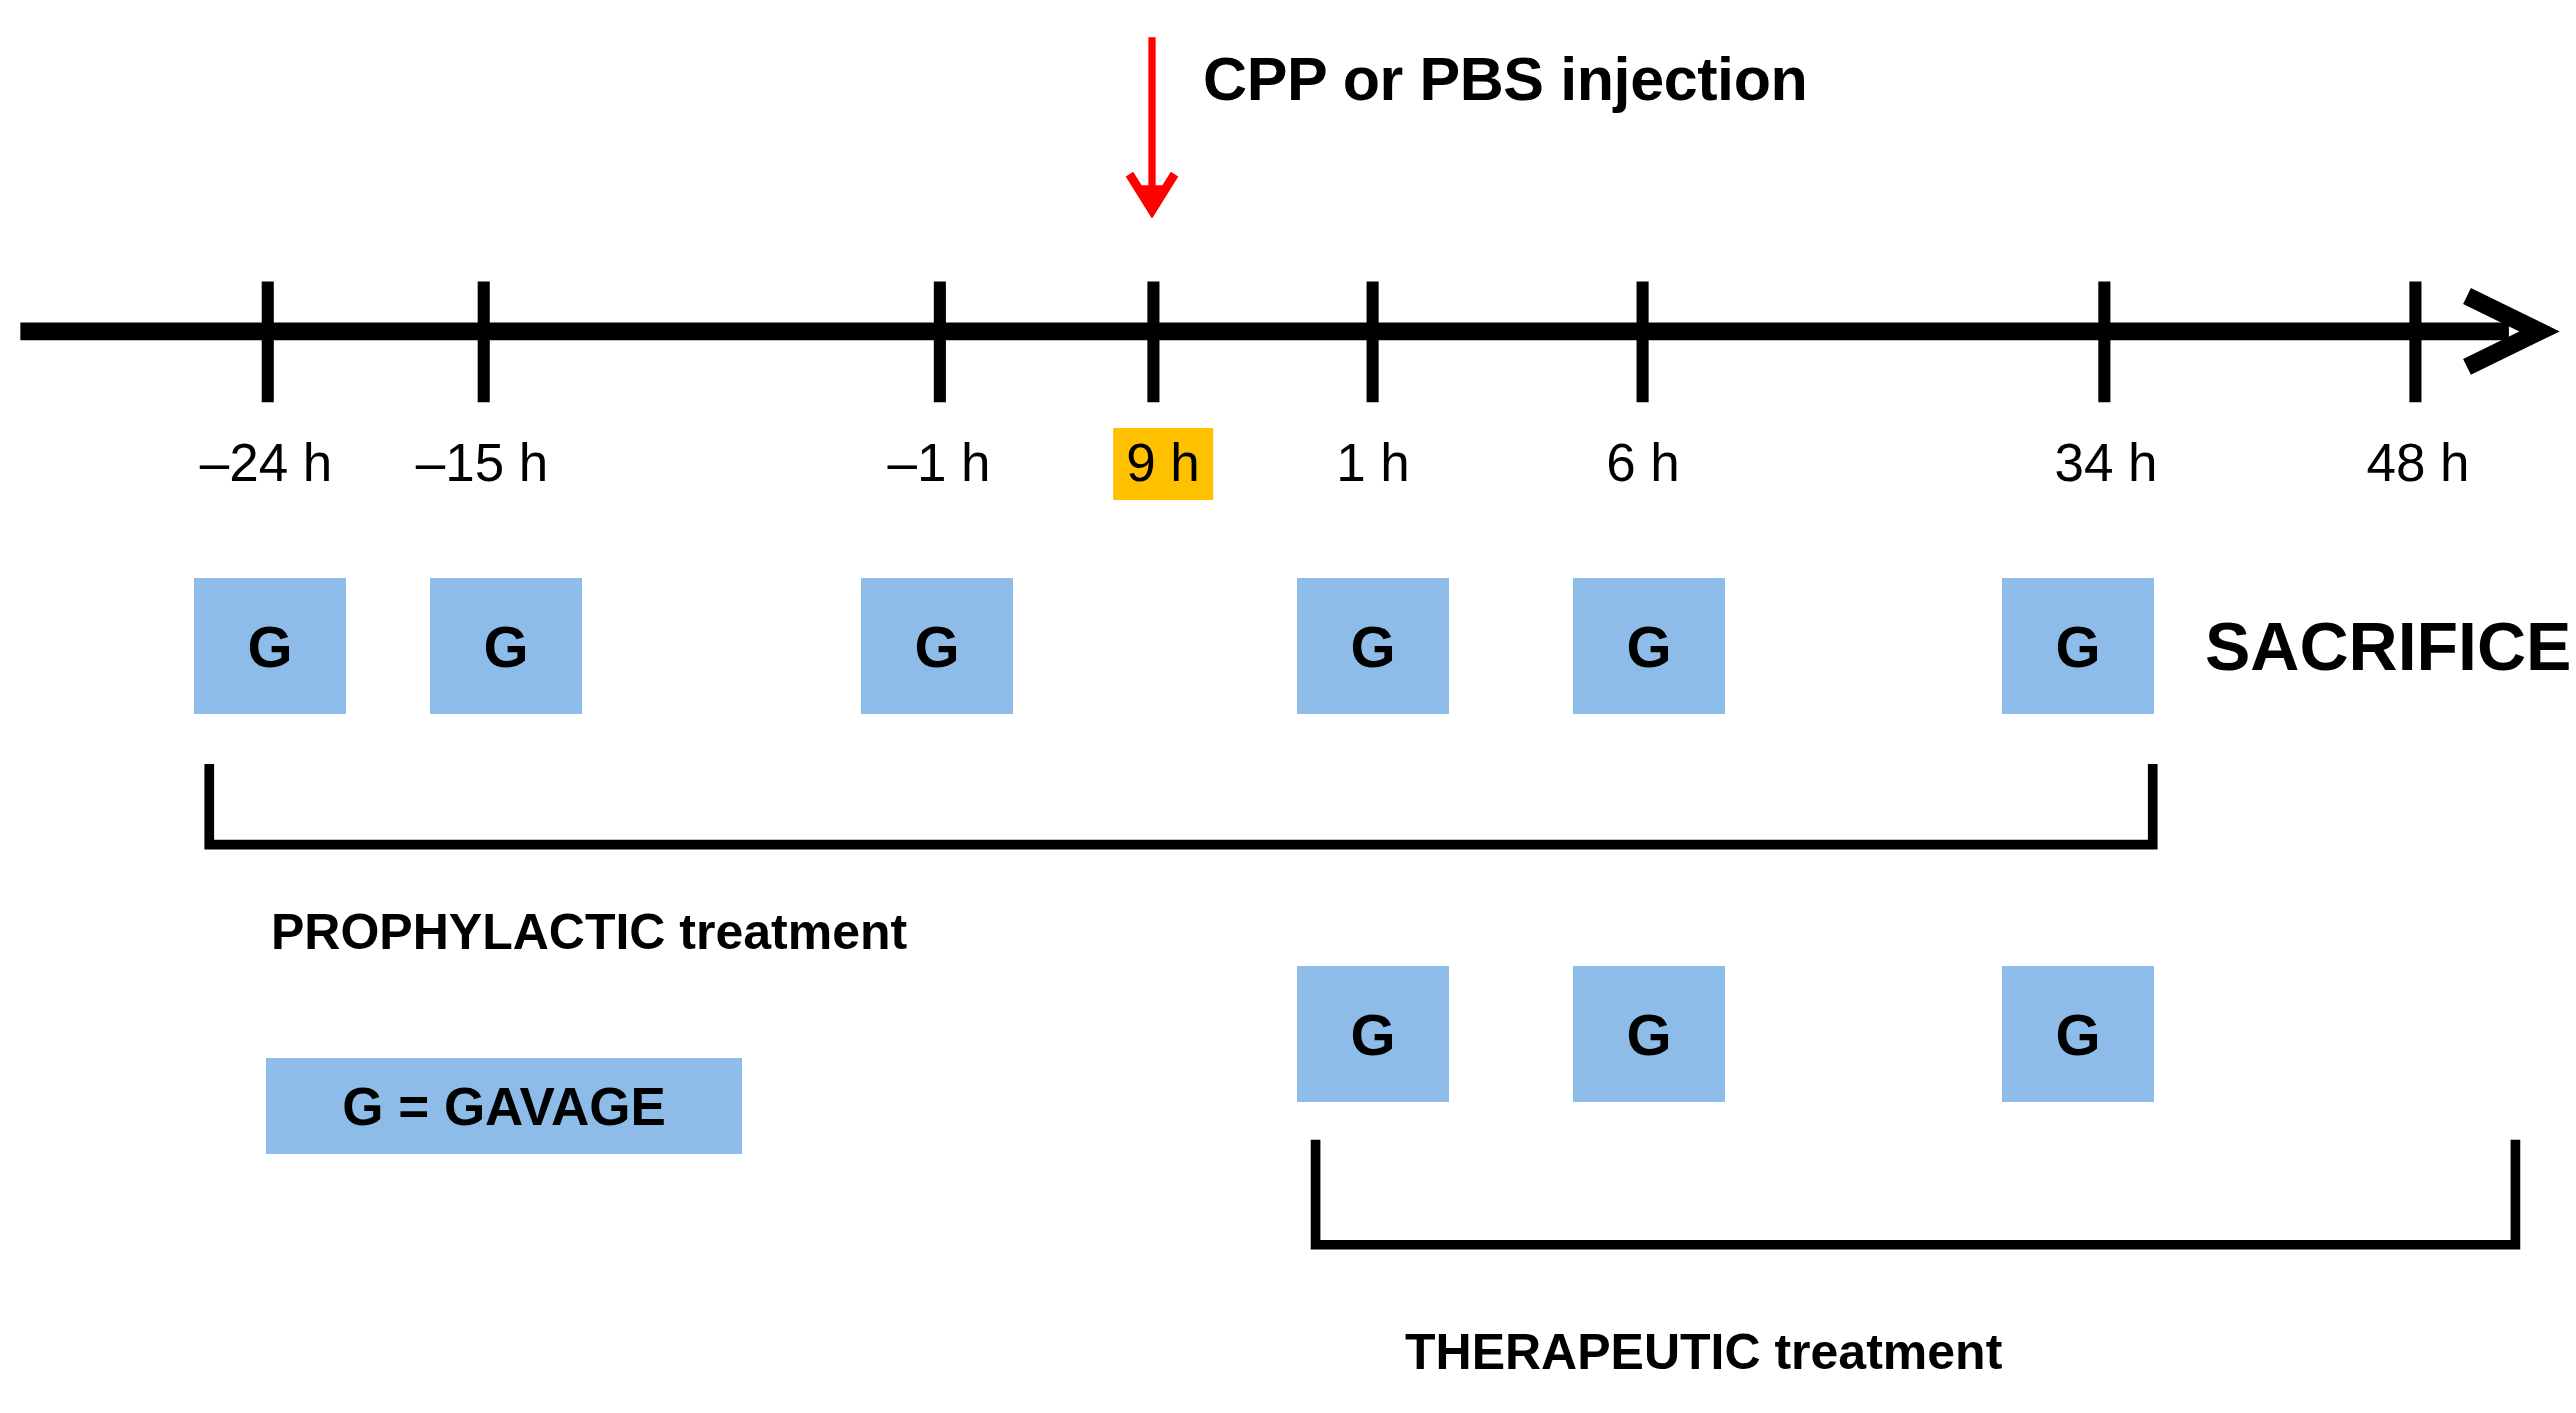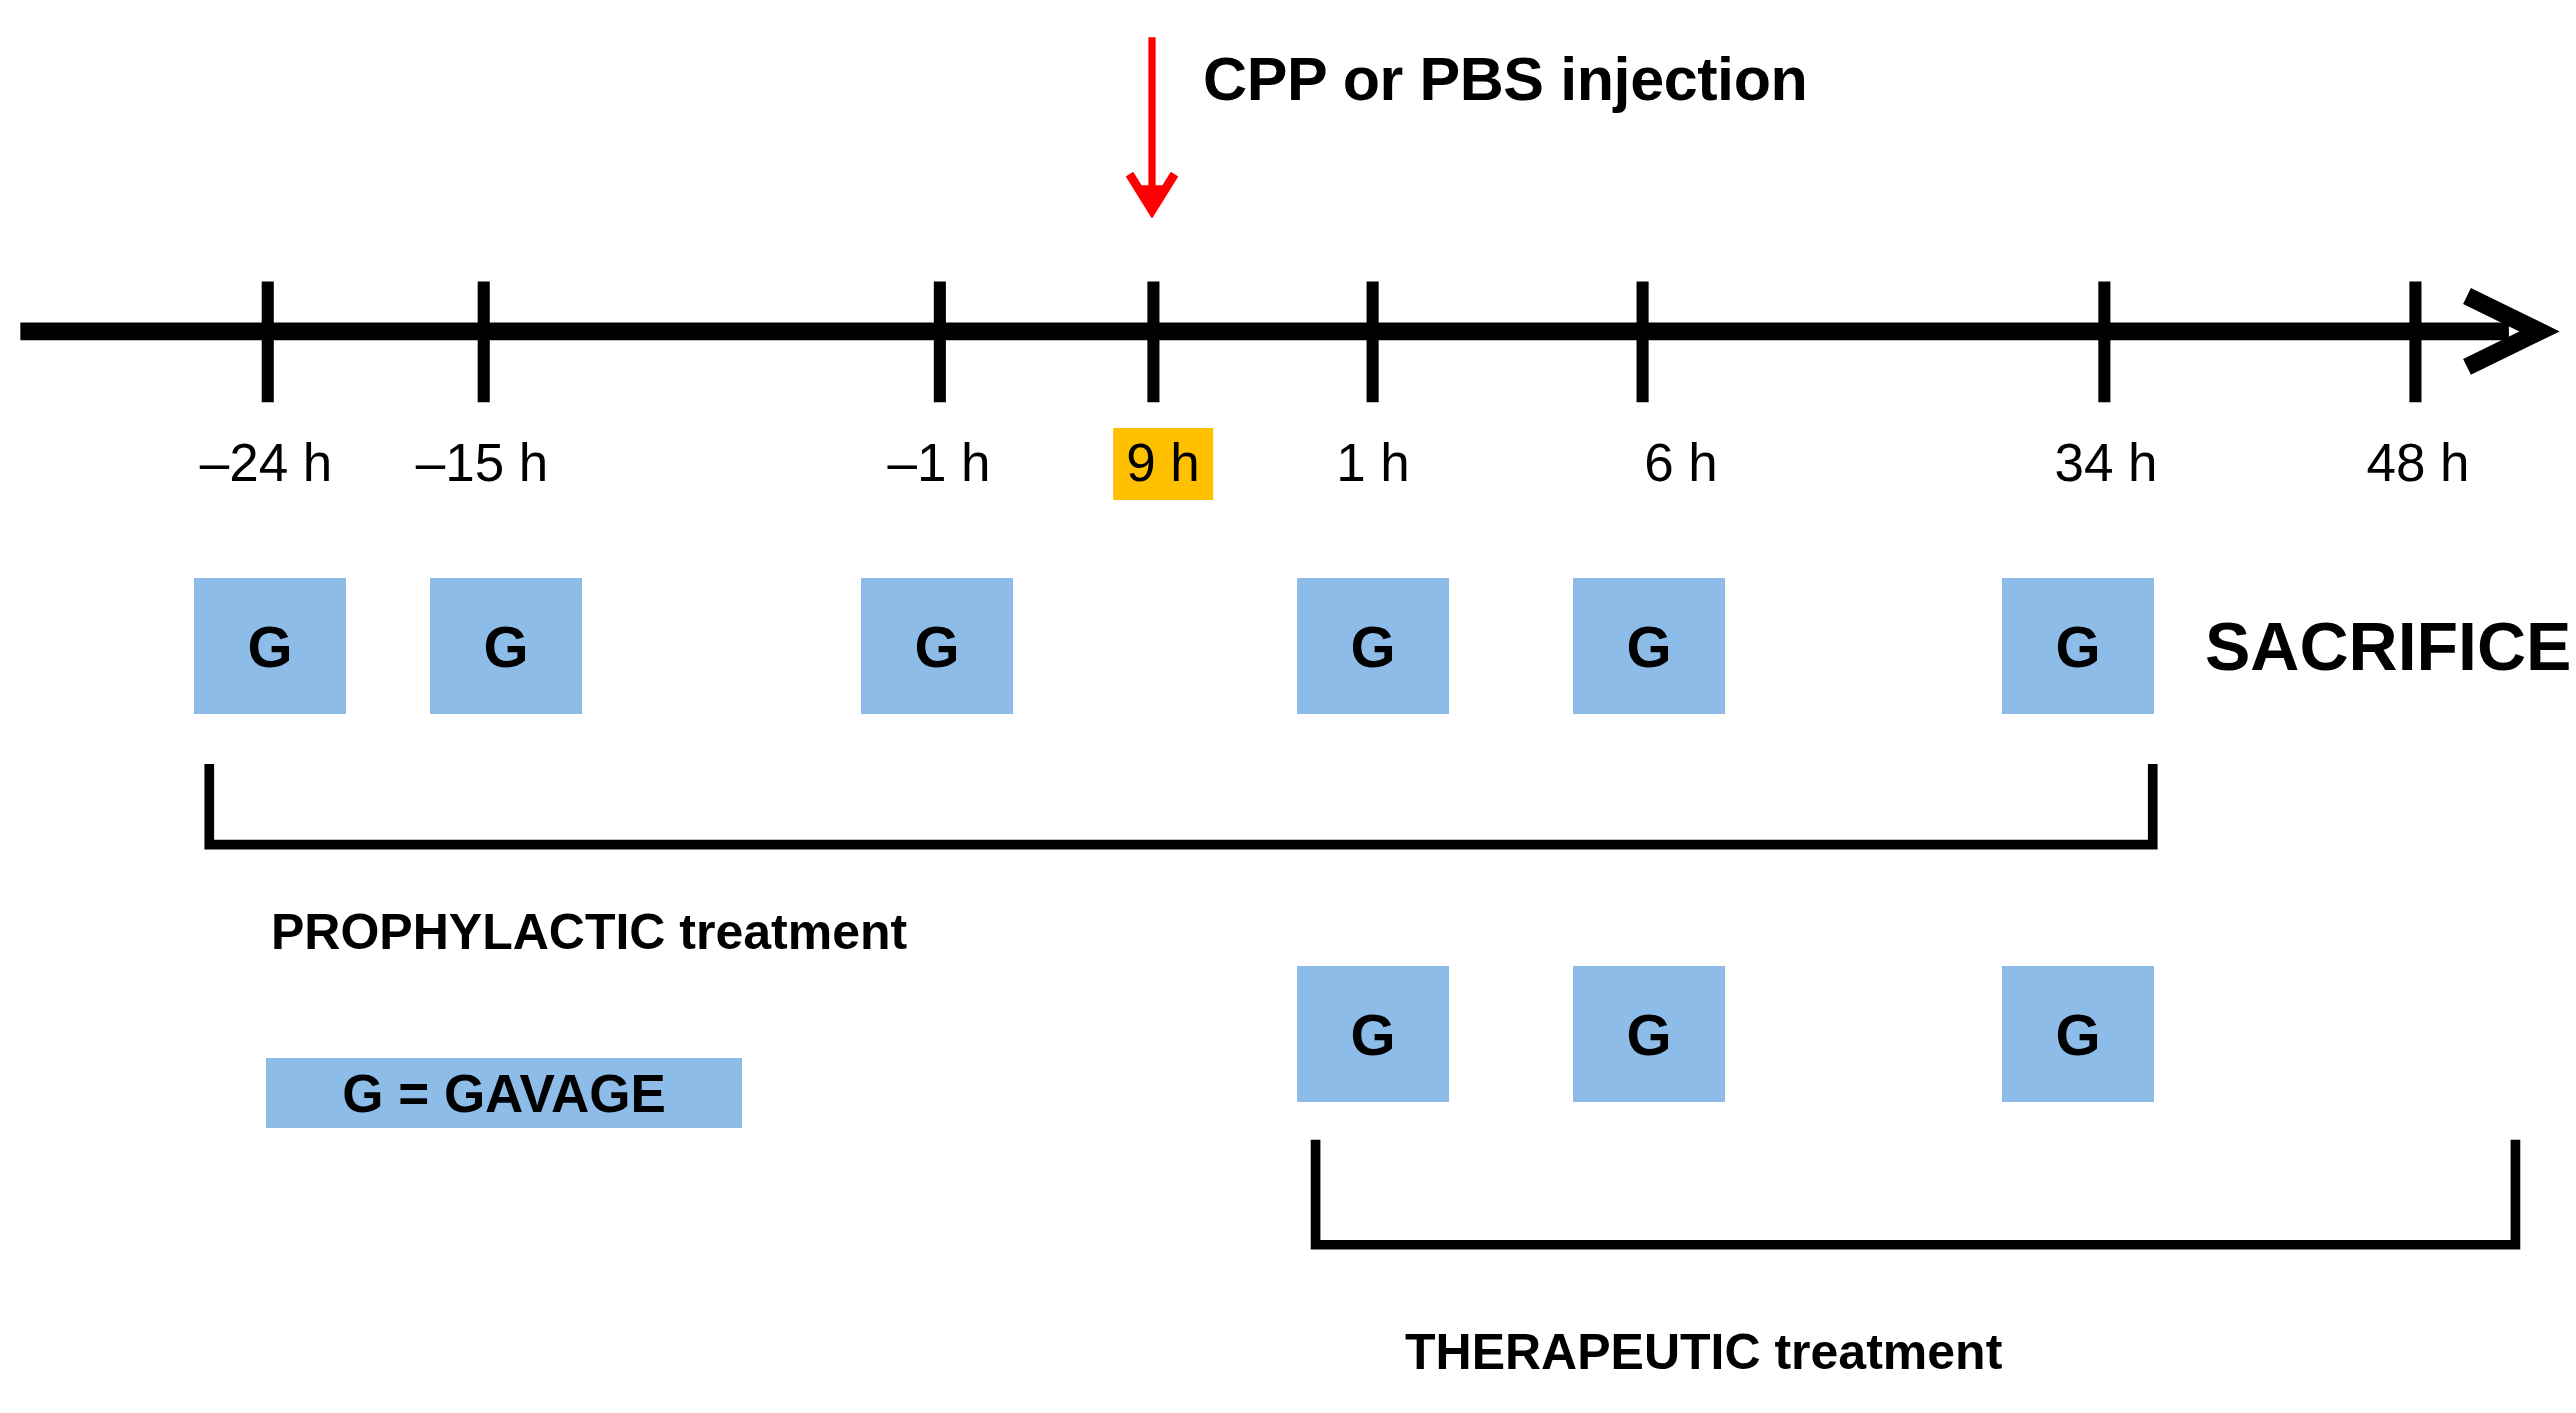--- a/index.html
+++ b/index.html
@@ -116,21 +116,21 @@
     font-weight: bold;
     color: #000000;
     white-space: nowrap;
   }
 
   
   #legend-gavage {
     left: 266px;
     top: 1058px;
     width: 476px;
-    height: 70px;
+    height: 96px;
     display: flex;
     align-items: center;
     justify-content: center;
     font-size: 53px;
     font-weight: bold;
     color: #000000;
     white-space: nowrap;
   }
 </style>
 </head>
@@ -160,21 +160,21 @@
     <line x1="2035" y1="8" x2="2035" y2="158" stroke="#000000" stroke-width="15"></line>
     <line x1="2608" y1="8" x2="2608" y2="158" stroke="#000000" stroke-width="15"></line>
     <line x1="2994" y1="8" x2="2994" y2="158" stroke="#000000" stroke-width="15"></line>
   </svg>
 
   <div class="abs tick-label" style="left:266px;">–24 h</div>
   <div class="abs tick-label" style="left:482px;">–15 h</div>
   <div class="abs tick-label" style="left:939px;">–1 h</div>
   <div class="abs tick-label highlighted" style="left:1163px; background:#FFC000;">9 h</div>
   <div class="abs tick-label" style="left:1373px;">1 h</div>
-  <div class="abs tick-label" style="left:1643px;margin-left:38px;">6 h</div>
+  <div class="abs tick-label" style="left:1643px;">6 h</div>
   <div class="abs tick-label" style="left:2106px;">34 h</div>
   <div class="abs tick-label" style="left:2418px;">48 h</div>
 
   <div class="abs g-box row-top" style="left:270px;  background:#8CBCE7;">G</div>
   <div class="abs g-box row-top" style="left:506px;  background:#8CBCE7;">G</div>
   <div class="abs g-box row-top" style="left:937px; background:#8CBCE7;">G</div>
   <div class="abs g-box row-top" style="left:1373px; background:#8CBCE7;">G</div>
   <div class="abs g-box row-top" style="left:1649px; background:#8CBCE7;">G</div>
   <div class="abs g-box row-top" style="left:2078px; background:#8CBCE7;">G</div>
 

